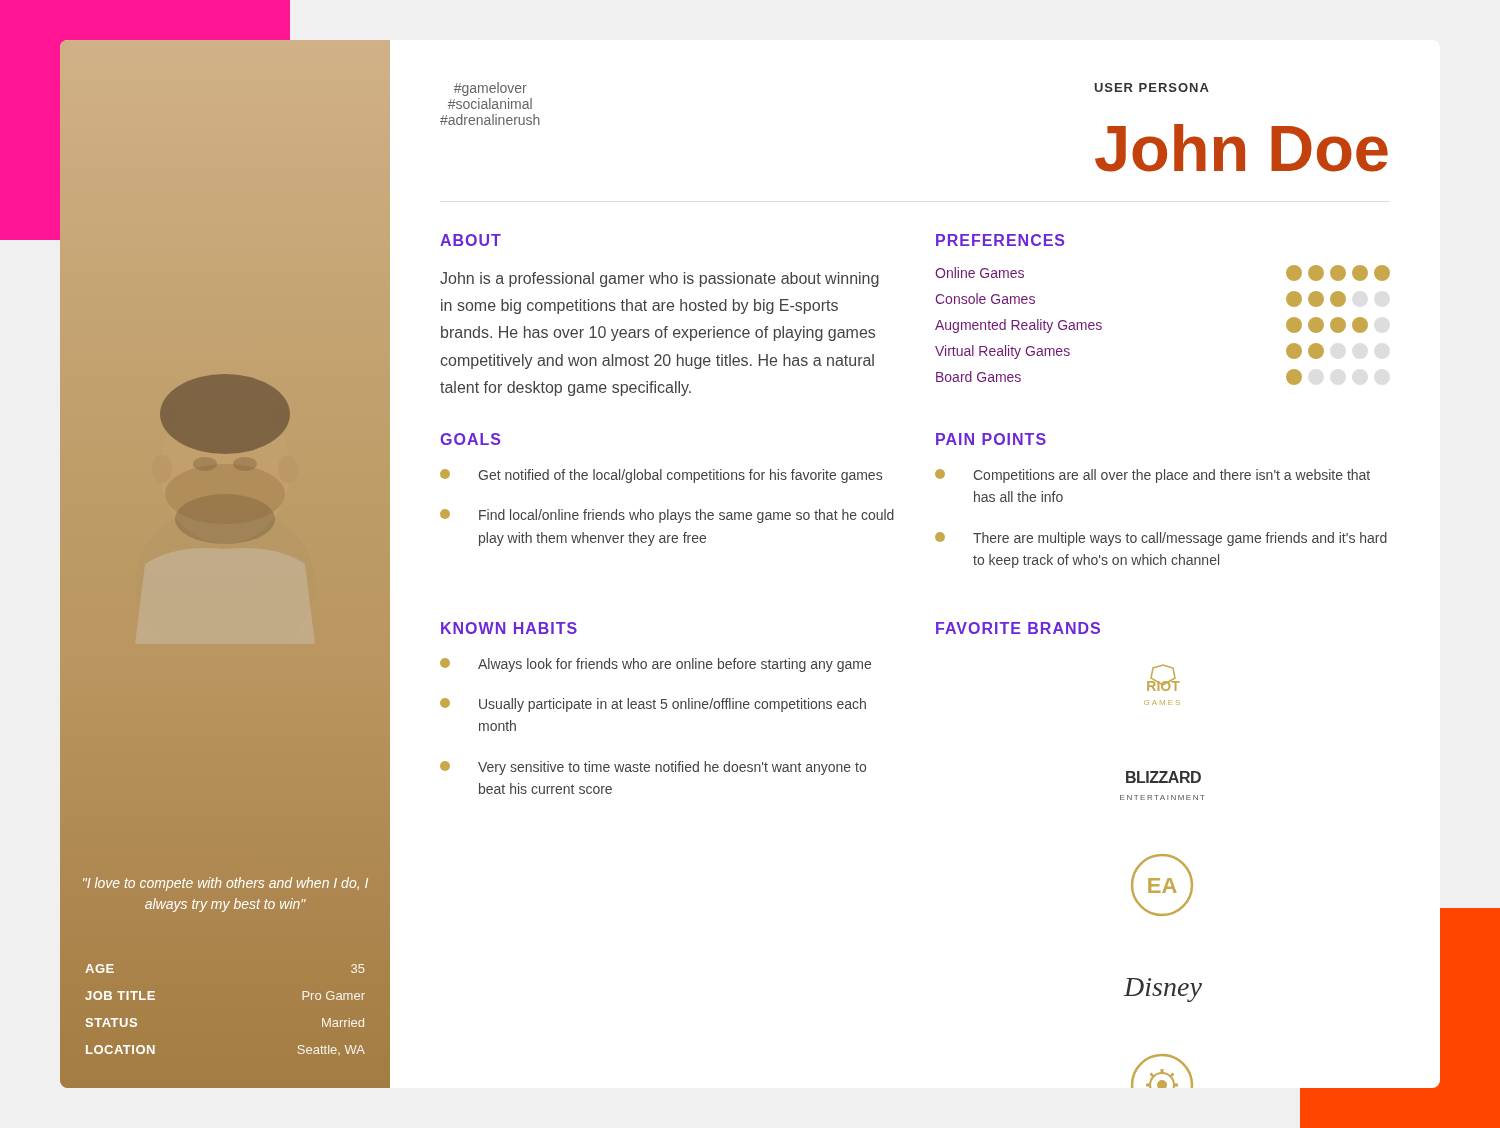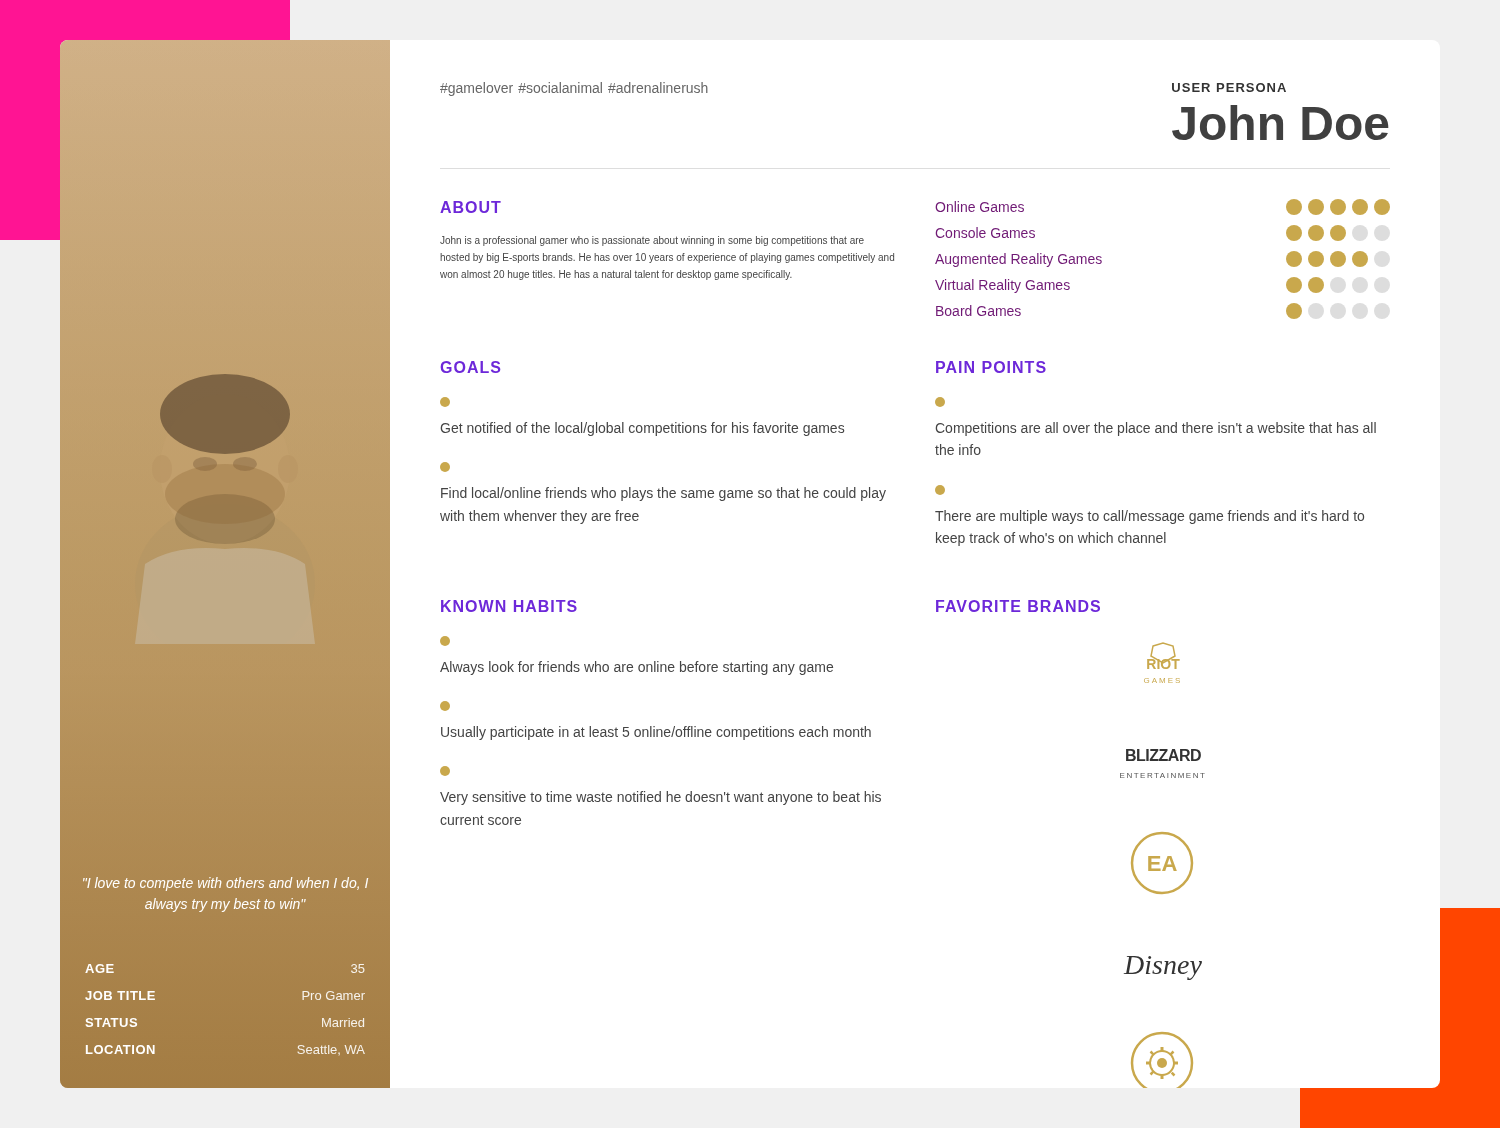--- a/index.html
+++ b/index.html
@@ -123,22 +123,21 @@
     
     .header {
       display: flex;
       justify-content: space-between;
       align-items: flex-start;
       margin-bottom: 20px;
     }
 
     .tags {
       display: flex;
-      flex-direction: row;
-      gap: 5px;
+      flex-direction: column;
       align-items: center;
     }
 
     .tag {
       font-size: 14px;
       color: #666;
     }
 
     .header-right {
       text-align: left;
@@ -146,25 +145,25 @@
 
     .user-persona-label {
       font-size: 13px;
       font-weight: 700;
       color: #333;
       letter-spacing: 1px;
       text-transform: uppercase;
     }
 
     .persona-name {
-      font-size: 48px;
+      font-size: 65px;
       font-weight: 900;
-      color: #404040;
+      color: #c2410c;
       line-height: 1;
-      margin-top: 5px;
+      margin-top: 21px;
     }
 
     .divider {
       border: none;
       border-top: 1px solid #ddd;
       margin-bottom: 30px;
     }
 
     
     .two-col {
@@ -177,21 +176,21 @@
     .section-title {
       font-size: 16px;
       font-weight: 900;
       text-transform: uppercase;
       letter-spacing: 1px;
       color: #6d28d9;
       margin-bottom: 15px;
     }
 
     .about-text {
-      font-size: 10px;
+      font-size: 16px;
       line-height: 1.7;
       color: #444;
     }
 
     
     .pref-row {
       display: flex;
       align-items: center;
       justify-content: space-between;
       margin-bottom: 10px;
@@ -224,26 +223,25 @@
 
     
     .bullet-list {
       list-style: none;
       padding: 0;
     }
 
     .bullet-item {
       display: flex;
       align-items: flex-start;
-      gap: 10px;
+      gap: 28px;
       margin-bottom: 18px;
       font-size: 14px;
       line-height: 1.6;
       color: #444;
-      flex-direction: column;
     }
 
     .bullet-dot {
       width: 10px;
       height: 10px;
       min-width: 10px;
       border-radius: 50%;
       background: #C9A84C;
       margin-top: 5px;
     }
@@ -348,20 +346,21 @@
     <hr class="divider">
 
     <div class="two-col">
 
       <div>
         <div class="section-title">ABOUT</div>
         <p class="about-text">John is a professional gamer who is passionate about winning in some big competitions that are hosted by big E-sports brands. He has over 10 years of experience of playing games competitively and won almost 20 huge titles. He has a natural talent for desktop game specifically.</p>
       </div>
 
       <div>
+        <div class="section-title">PREFERENCES</div>
 
         <div class="pref-row">
           <span class="pref-label">Online Games</span>
           <div class="dots">
             <div class="dot dot-filled"></div>
             <div class="dot dot-filled"></div>
             <div class="dot dot-filled"></div>
             <div class="dot dot-filled"></div>
             <div class="dot dot-filled"></div>
           </div>

